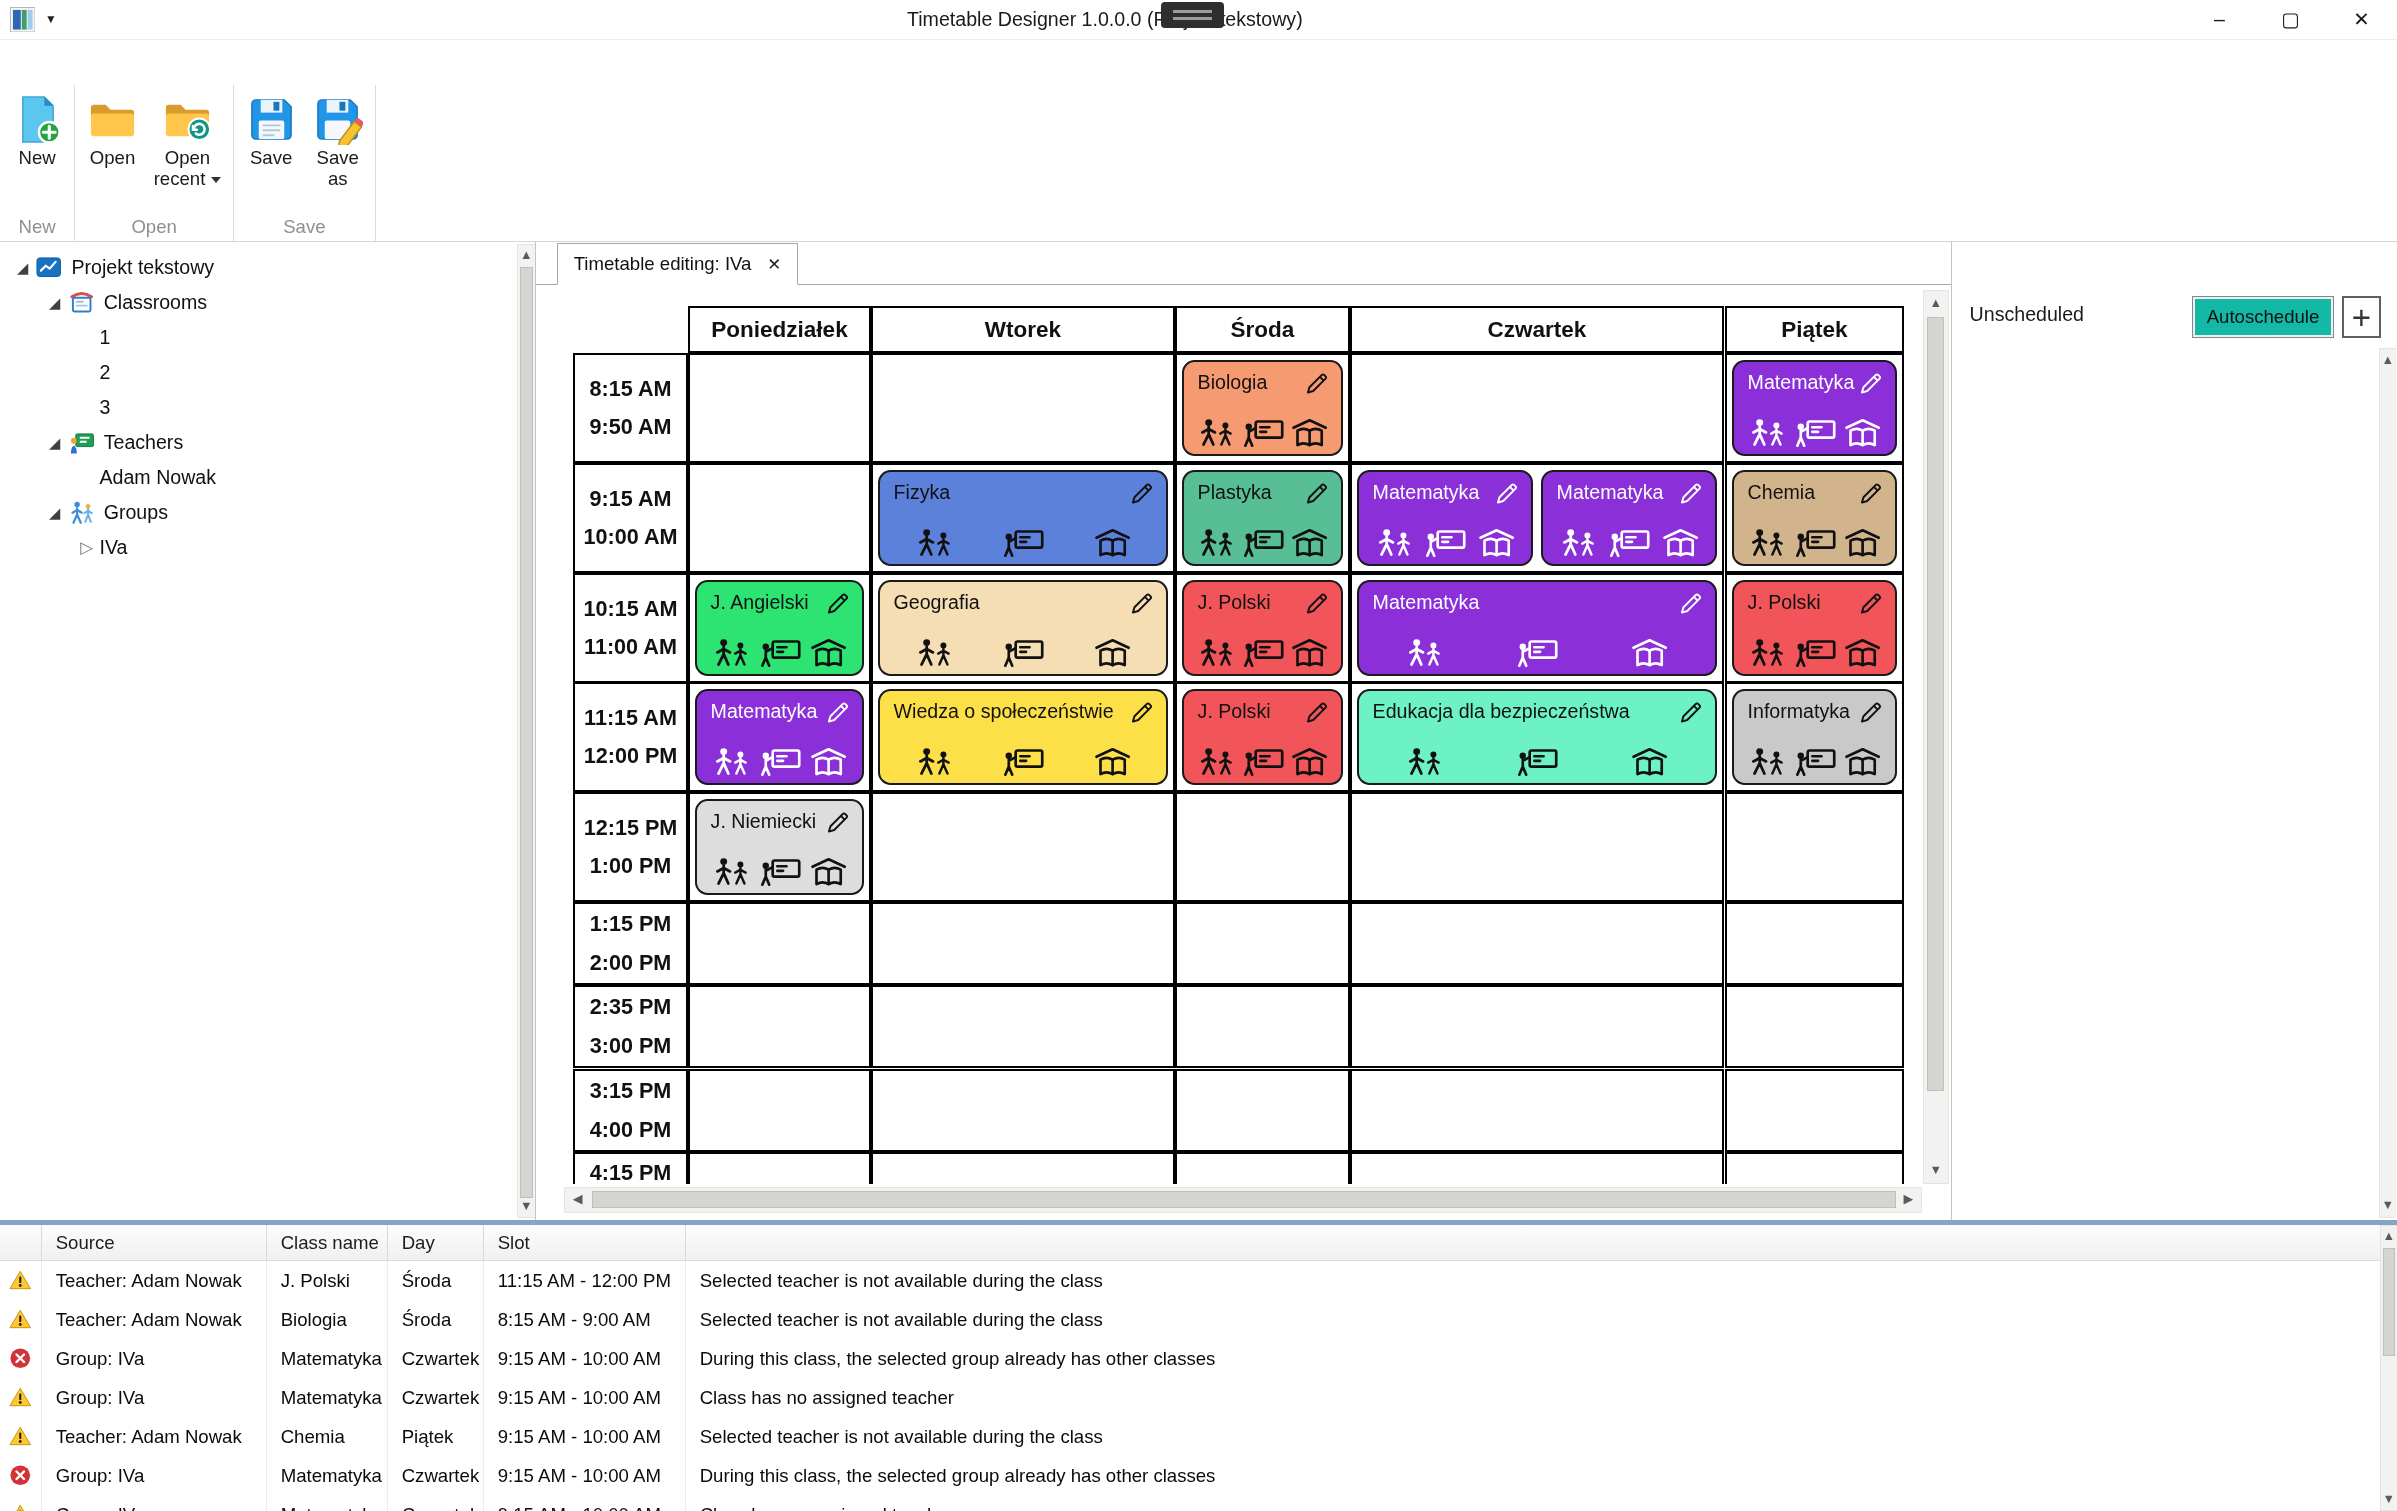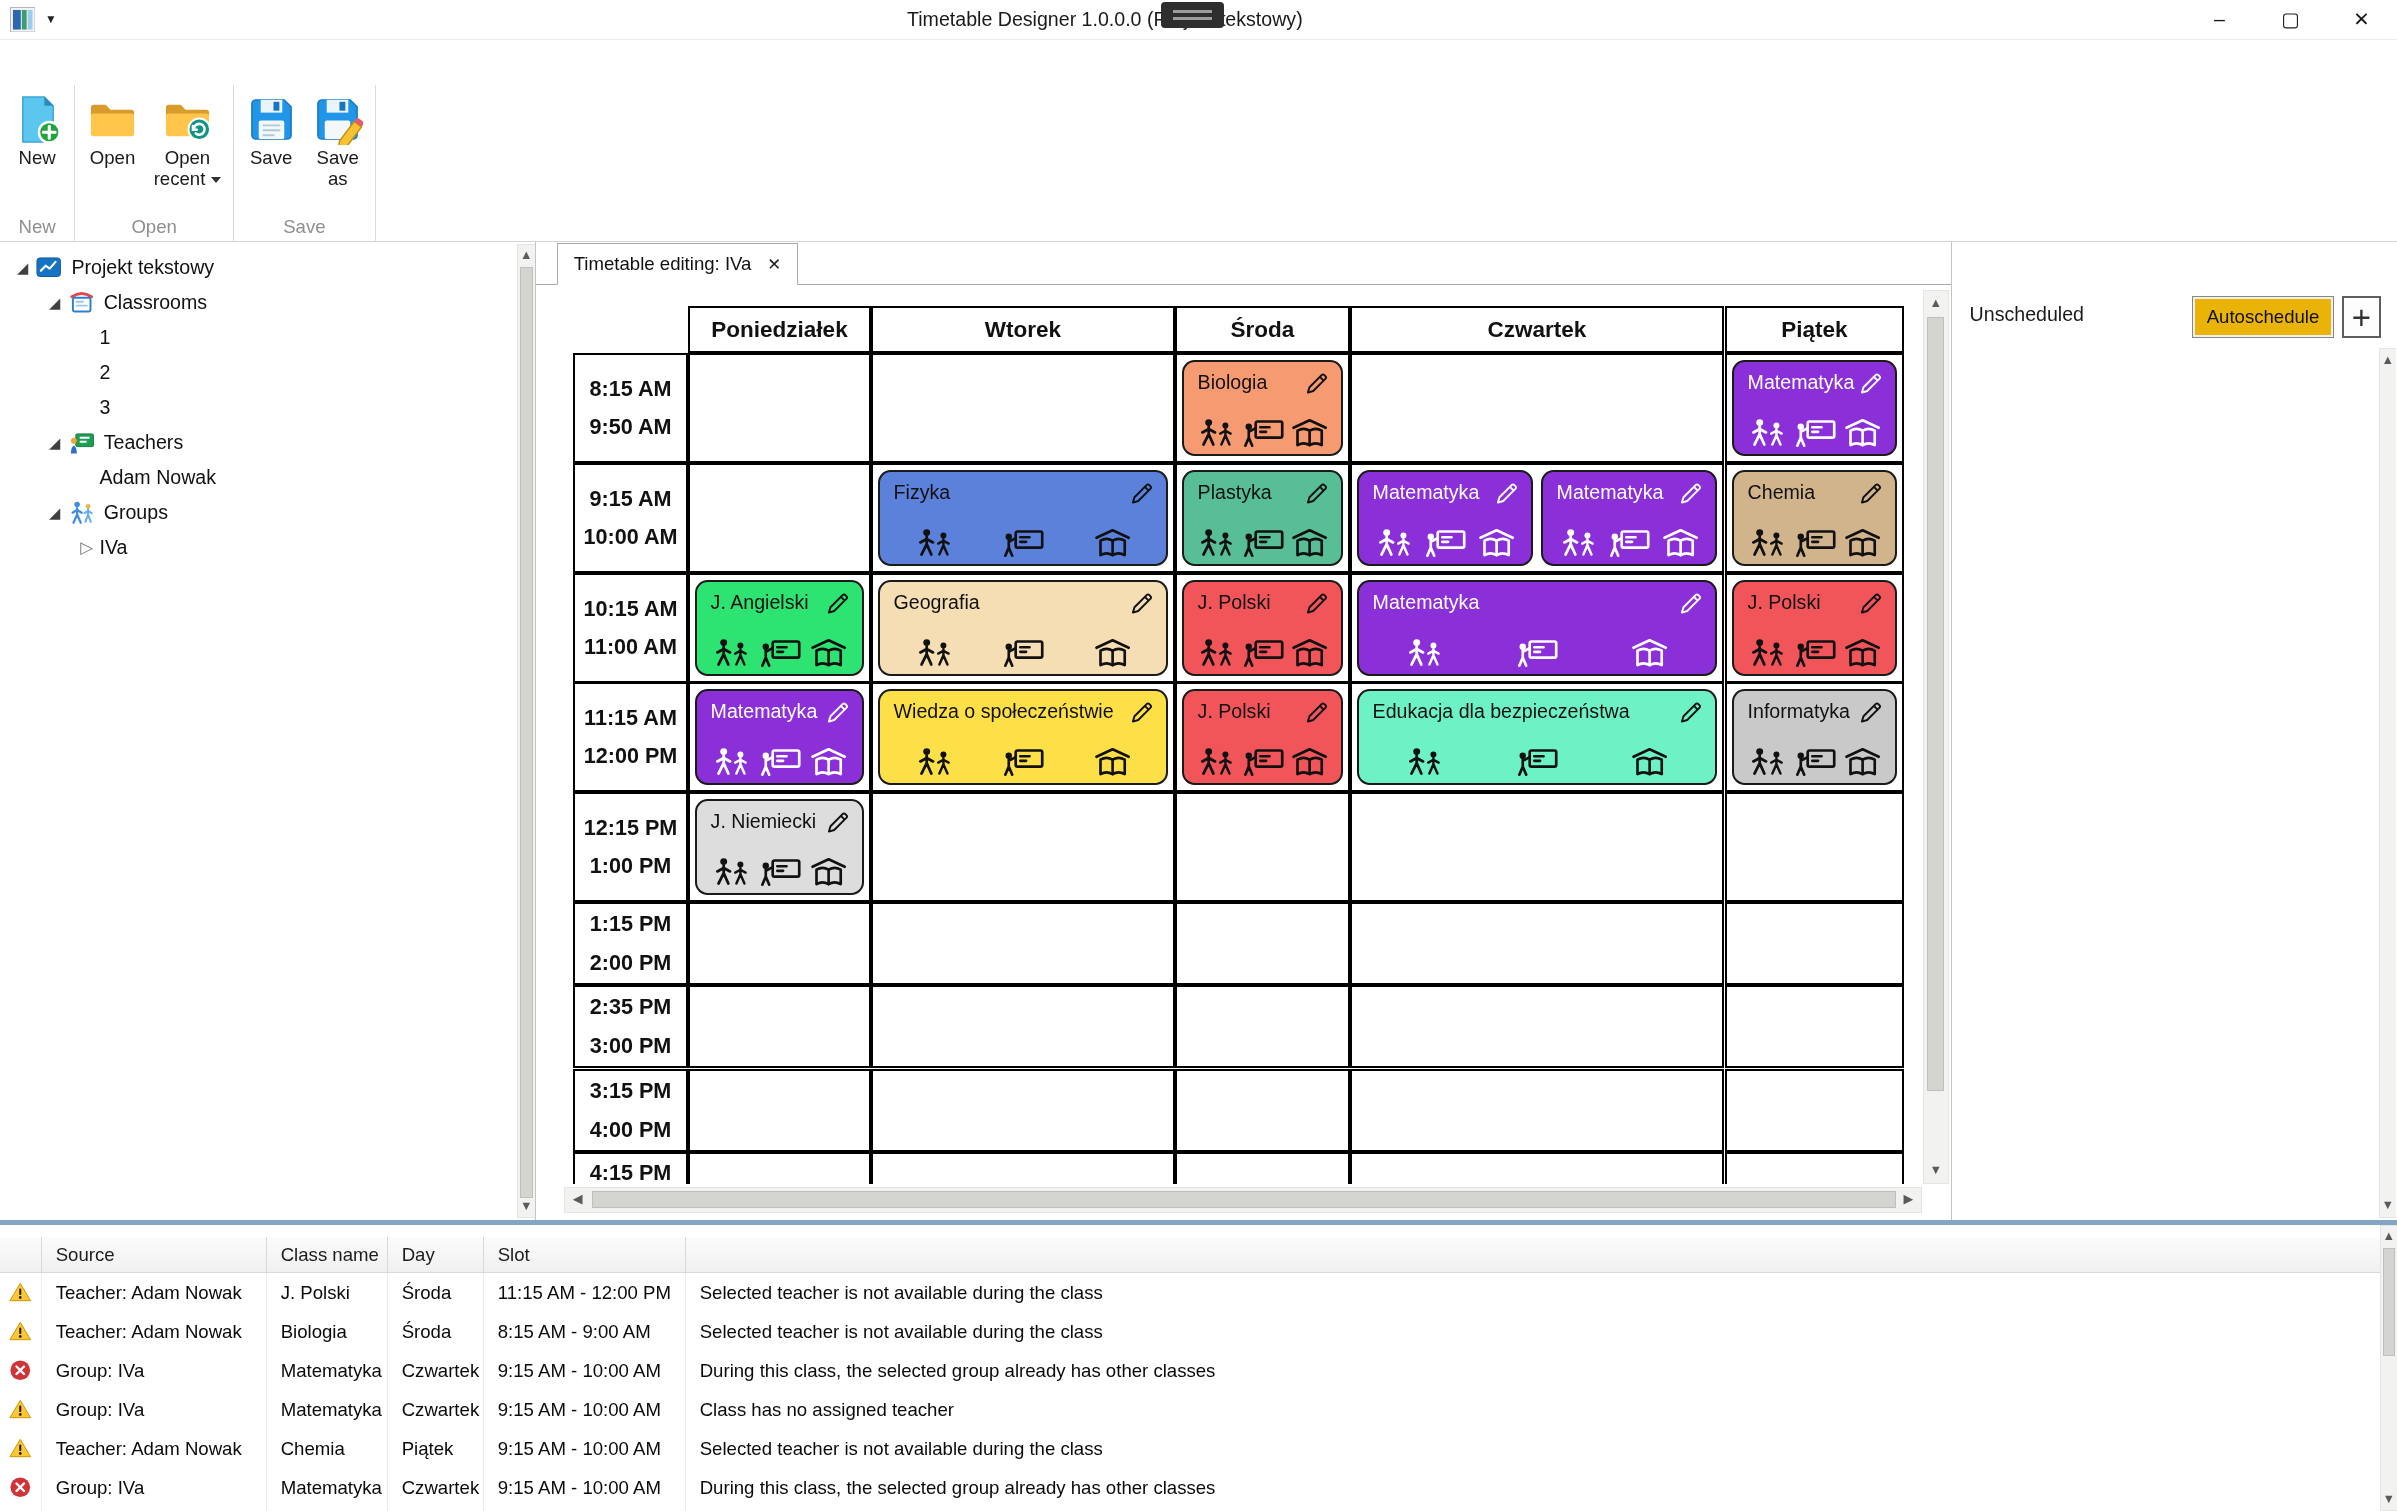--- a/index.html
+++ b/index.html
@@ -72,27 +72,27 @@
   .block.half0{right:auto;width:calc(50% - 8.8px);}
   .block.half1{left:auto;width:calc(50% - 8.8px);}
   .brow1{display:flex;justify-content:space-between;align-items:flex-start;padding:8.8px 11.8px 0 13.7px;font-size:19.6px;white-space:nowrap;}
   .brow1 .icn svg{width:25.5px;height:25.5px;}
   .brow2{position:absolute;left:9.8px;right:9.8px;bottom:5.9px;display:flex;justify-content:space-around;align-items:center;}
   .brow2 .icn svg{height:30px;width:auto;}
 
   
   .rightpane{position:absolute;left:1952px;top:0;width:445px;height:978px;background:#fff;}
   .unsch-title{position:absolute;left:17.6px;top:61px;font-size:19.6px;color:#1a1a1a;}
-  .autoschedule{position:absolute;left:240px;top:54px;width:142px;height:42px;background:#eab308;border:1px solid #878787;box-shadow:inset 0 0 0 2px #F0F0F0;box-sizing:border-box;display:flex;align-items:center;justify-content:center;font-size:18.6px;color:#111;}
+  .autoschedule{position:absolute;left:240px;top:54px;width:142px;height:42px;background:#14b8a6;border:1px solid #878787;box-shadow:inset 0 0 0 2px #F0F0F0;box-sizing:border-box;display:flex;align-items:center;justify-content:center;font-size:18.6px;color:#111;}
   .addbtn{position:absolute;left:390px;top:54px;width:39px;height:42px;background:#FDFDFD;border:2px solid #5E5E5E;box-sizing:border-box;display:flex;align-items:center;justify-content:center;font-size:33px;font-weight:300;color:#333;line-height:1;}
 
   
   .splitter{position:absolute;left:0;top:1220px;width:2397px;height:4.9px;background:#84A5C6;}
   .issues{position:absolute;left:0;top:1225px;width:2397px;height:286px;background:#fff;overflow:hidden;}
-  .iss-head{display:grid;grid-template-columns:42px 225px 121px 96px 202px 1fr;height:35px;background:linear-gradient(#FCFCFC,#F0F0F0);border-bottom:1px solid #D9D9D9;margin-top:12px;}
+  .iss-head{display:grid;grid-template-columns:42px 225px 121px 96px 202px 1fr;height:35px;background:linear-gradient(#FCFCFC,#F0F0F0);border-bottom:1px solid #D9D9D9;}
   .iss-head > div{display:flex;align-items:center;padding-left:13.7px;font-size:18.6px;color:#1c1c1c;border-right:1px solid #D9D9D9;white-space:nowrap;overflow:hidden;}
   .iss-row{display:grid;grid-template-columns:42px 225px 121px 96px 202px 1fr;height:39px;}
   .iss-row > div{display:flex;align-items:center;padding-left:13.7px;font-size:18.6px;color:#0a0a0a;border-right:1px solid #EDEDED;white-space:nowrap;overflow:hidden;}
   .iss-row .sev{padding-left:0;justify-content:center;}
   .iss-row .sev svg{width:22.5px;height:22.5px;}
 </style>
 </head>
 <body>
 
 <div id="app">

